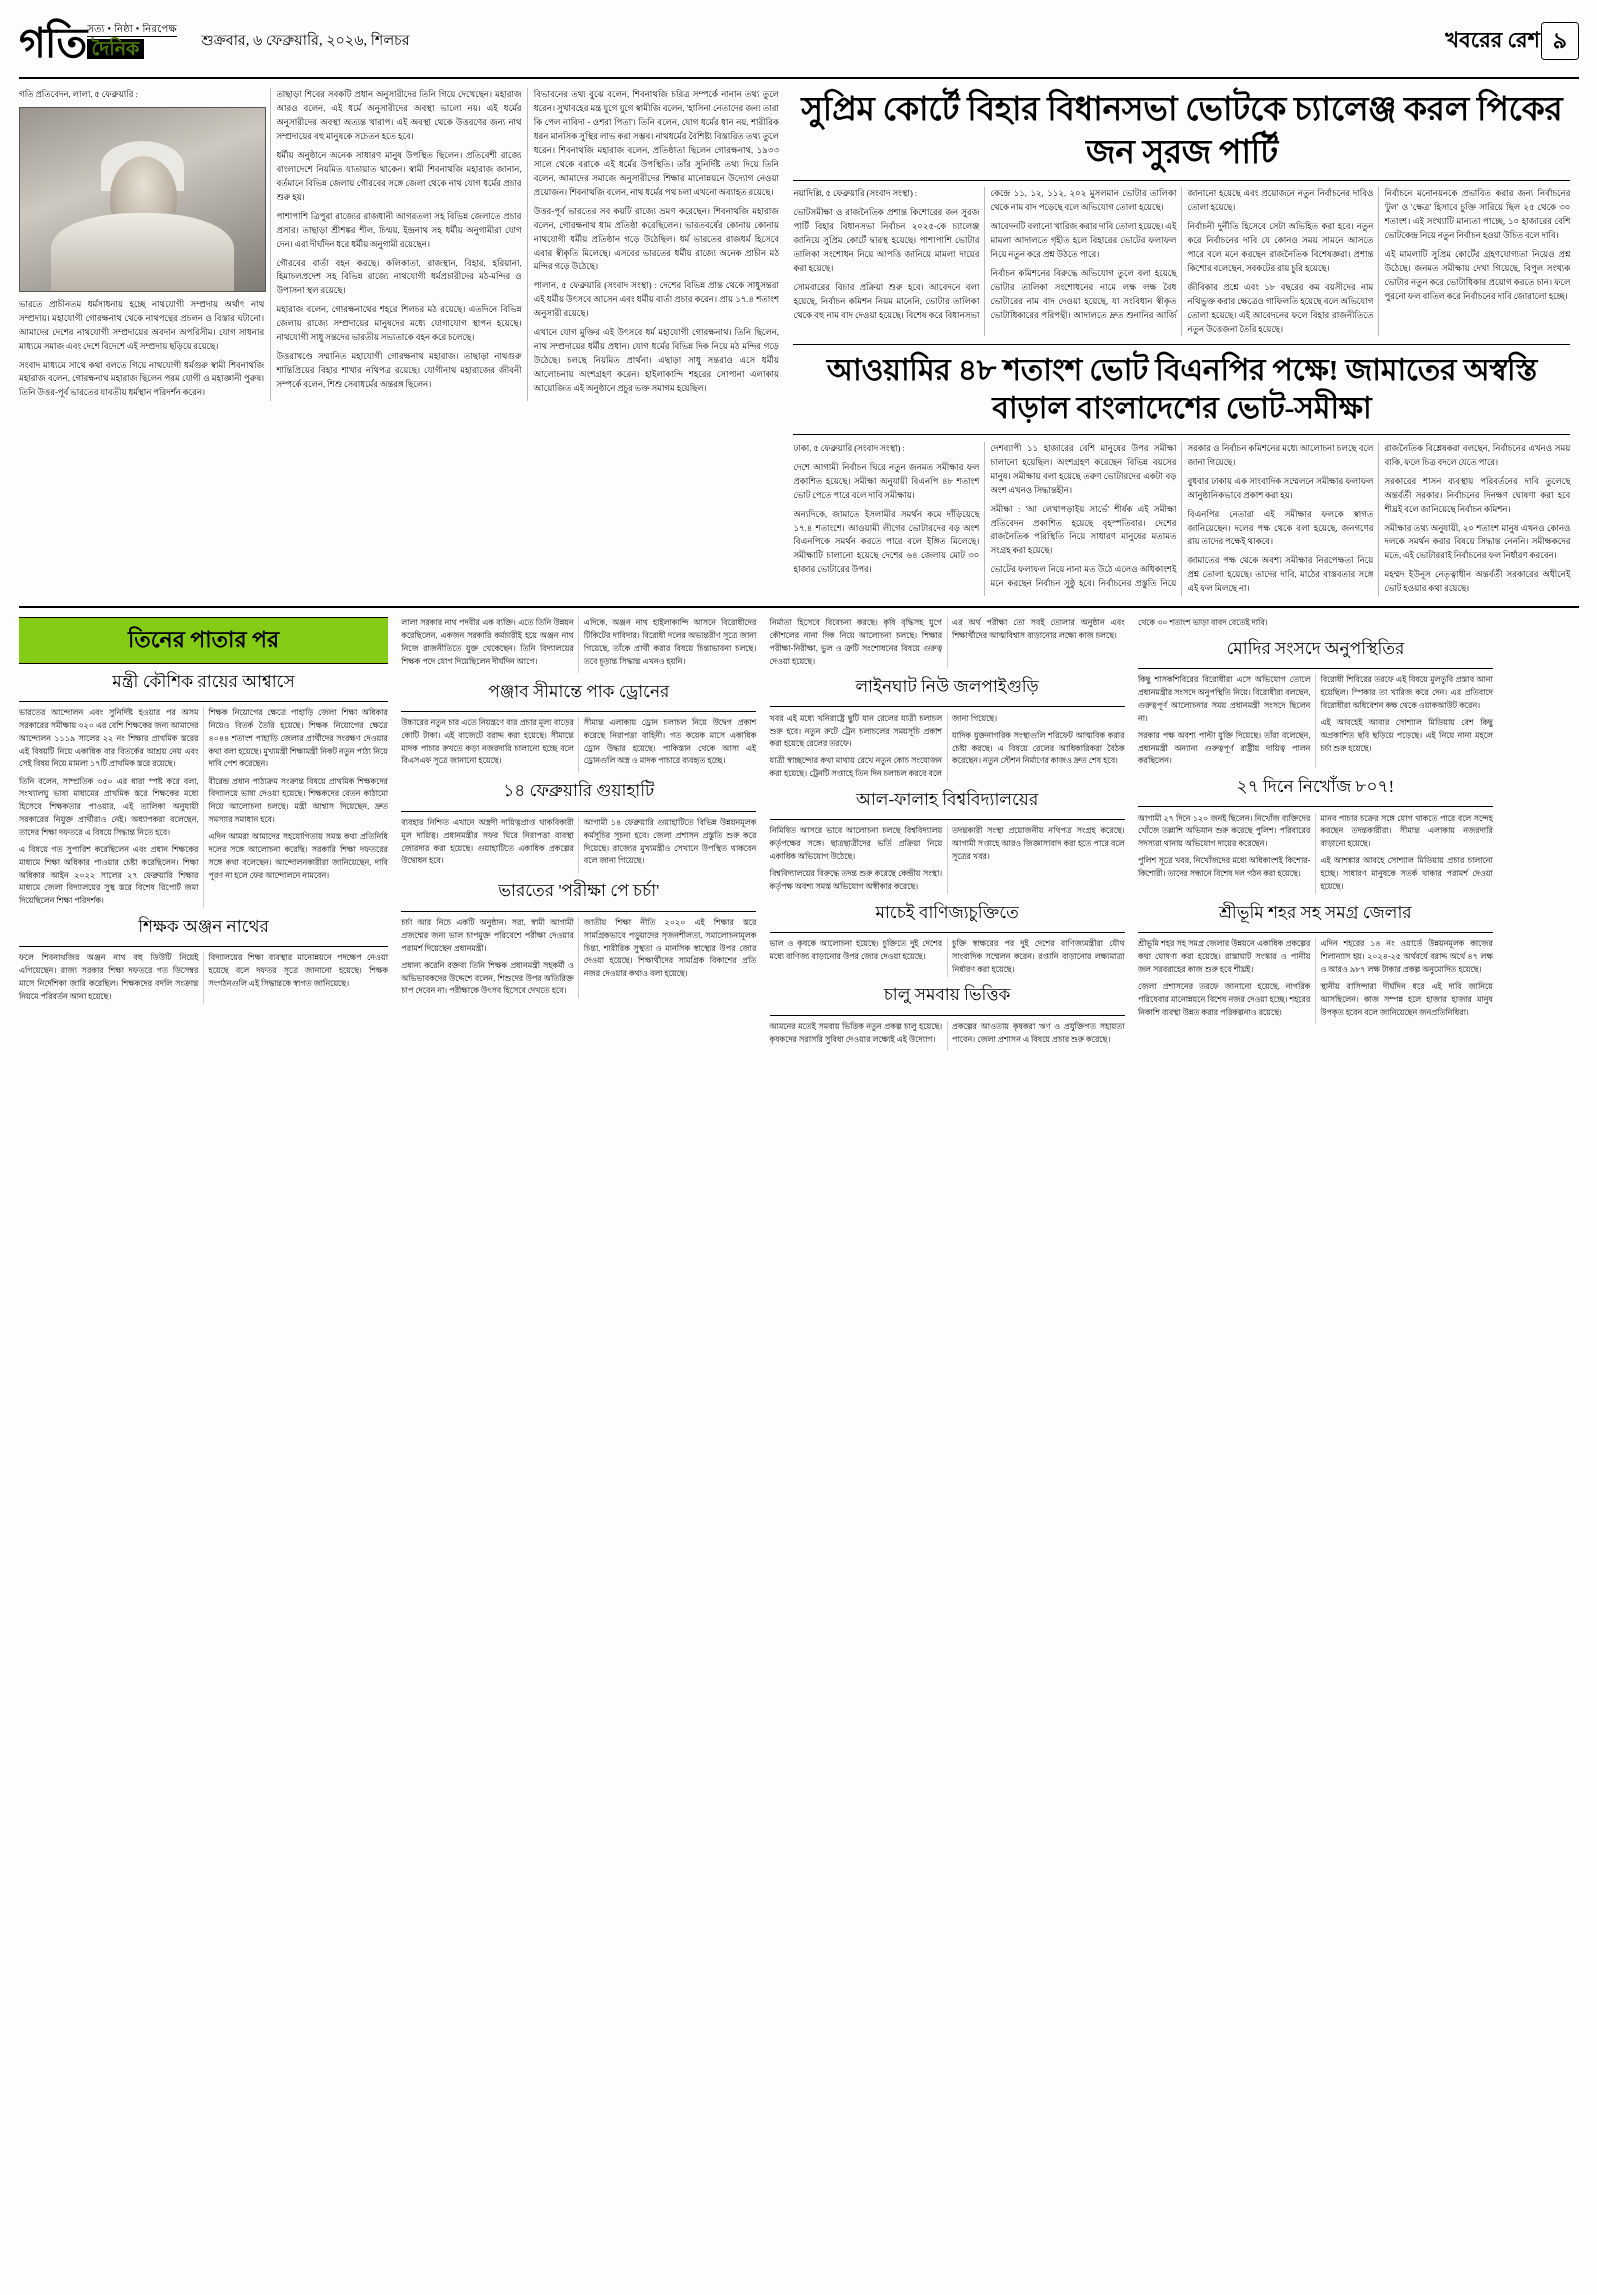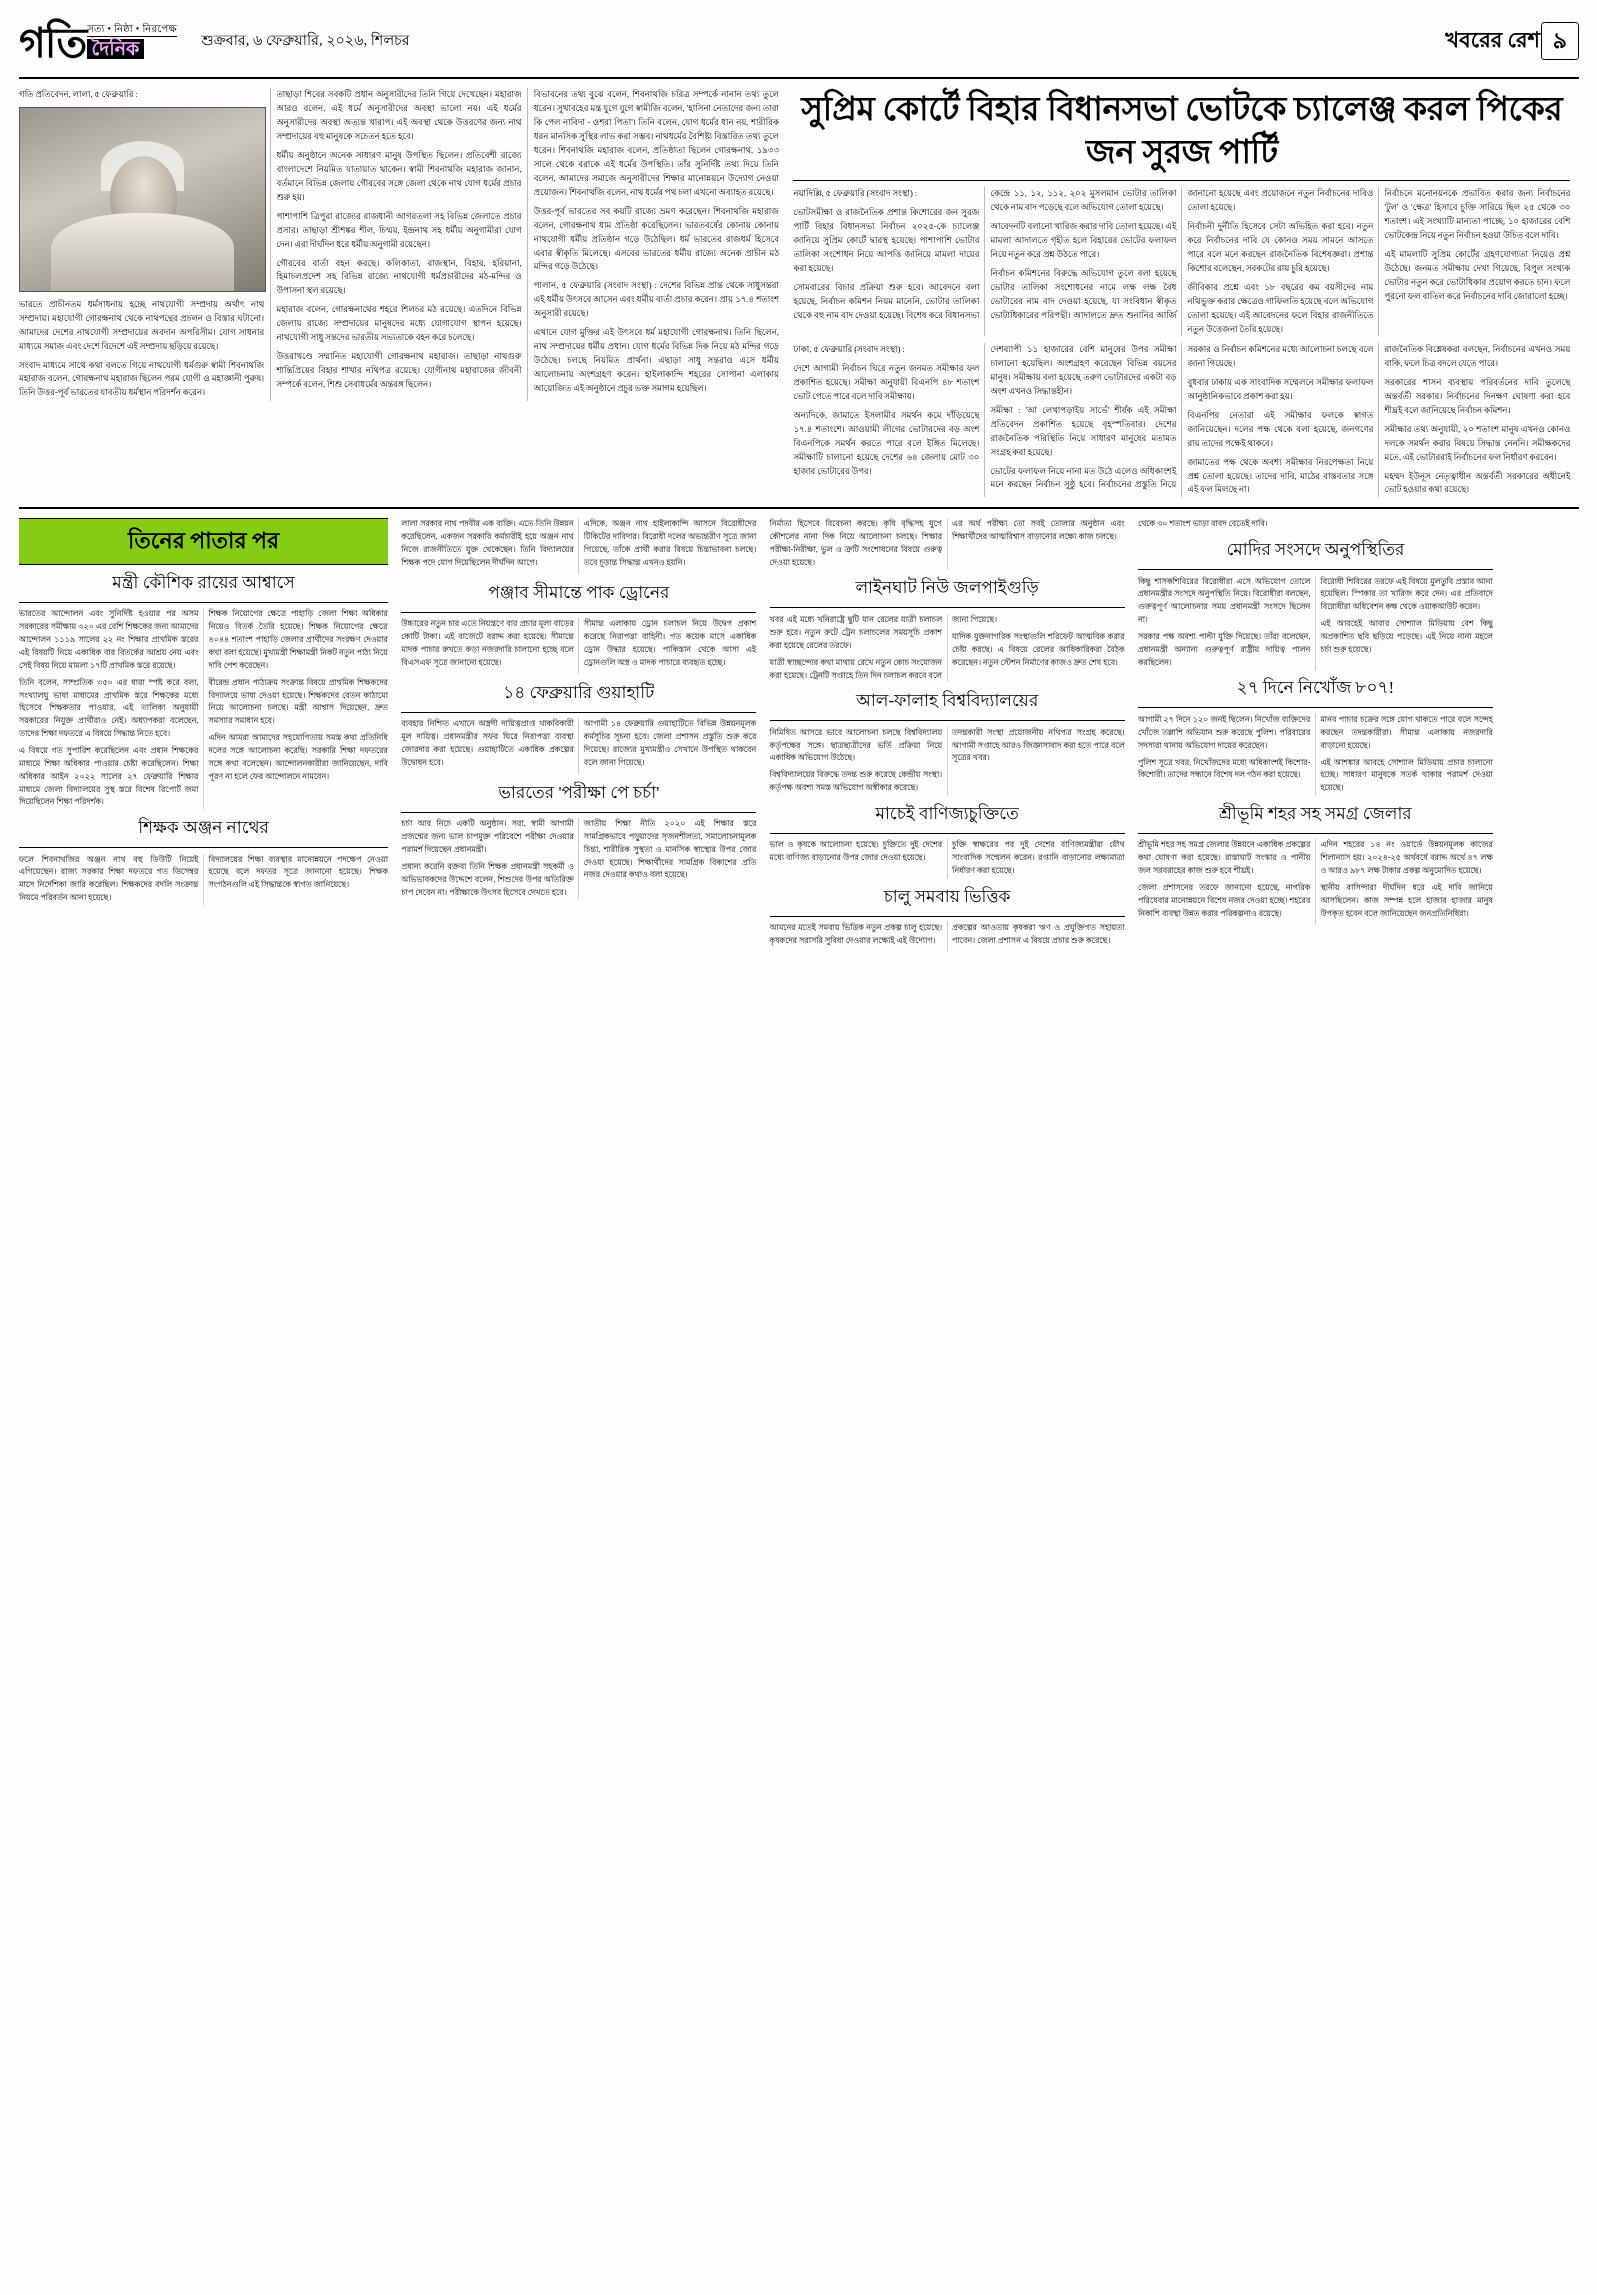--- a/index.html
+++ b/index.html
@@ -61,21 +61,21 @@
     font-size: 10px;
     letter-spacing: 0.3px;
     border-bottom: 0.6px solid #000;
     padding-bottom: 2px;
     margin-bottom: 1.7px;
   }
   .logo-daily {
     font-size: 19px;
     font-weight: bold;
     background: #000;
-    color: #f0abfc;
+    color: #4d7c0f;
     padding: 0.6px 4.4px;
   }
   .masthead-date {
     font-size: 14.4px;
     padding-left: 14.4px;
     padding-bottom: 3.3px;
   }
   .masthead-right {
     display: flex;
     align-items: center;
@@ -282,20 +282,23 @@
         <p class="body">ভোটসমীক্ষা ও রাজনৈতিক প্রশান্ত কিশোরের জন সুরজ পার্টি বিহার বিধানসভা নির্বাচন ২০২৫-কে চ্যালেঞ্জ জানিয়ে সুপ্রিম কোর্টে দ্বারস্থ হয়েছে। পাশাপাশি ভোটার তালিকা সংশোধন নিয়ে আপত্তি জানিয়ে মামলা দায়ের করা হয়েছে।</p>
         <p class="body">সোমবারের বিচার প্রক্রিয়া শুরু হবে। আবেদনে বলা হয়েছে, নির্বাচন কমিশন নিয়ম মানেনি, ভোটার তালিকা থেকে বহু নাম বাদ দেওয়া হয়েছে। বিশেষ করে বিধানসভা কেন্দ্রে ১১, ১২, ১১২, ২০২ মুসলমান ভোটার তালিকা থেকে নাম বাদ পড়েছে বলে অভিযোগ তোলা হয়েছে।</p>
         <p class="body">আবেদনটি বলানো খারিজ করার দাবি তোলা হয়েছে। এই মামলা আদালতে গৃহীত হলে বিহারের ভোটের ফলাফল নিয়ে নতুন করে প্রশ্ন উঠতে পারে।</p>
         <p class="body">নির্বাচন কমিশনের বিরুদ্ধে অভিযোগ তুলে বলা হয়েছে ভোটার তালিকা সংশোধনের নামে লক্ষ লক্ষ বৈধ ভোটারের নাম বাদ দেওয়া হয়েছে, যা সংবিধান স্বীকৃত ভোটাধিকারের পরিপন্থী। আদালতে দ্রুত শুনানির আর্জি জানানো হয়েছে এবং প্রয়োজনে নতুন নির্বাচনের দাবিও তোলা হয়েছে।</p>
         <p class="body">নির্বাচনী দুর্নীতি হিসেবে সেটা অভিহিত করা হবে। নতুন করে নির্বাচনের দাবি যে কোনও সময় সামনে আসতে পারে বলে মনে করছেন রাজনৈতিক বিশেষজ্ঞরা। প্রশান্ত কিশোর বলেছেন, সবকটের রায় চুরি হয়েছে।</p>
         <p class="body">জীবিকার প্রশ্নে এবং ১৮ বছরের কম বয়সীদের নাম নথিভুক্ত করার ক্ষেত্রেও গাফিলতি হয়েছে বলে অভিযোগ তোলা হয়েছে। এই আবেদনের ফলে বিহার রাজনীতিতে নতুন উত্তেজনা তৈরি হয়েছে।</p>
         <p class="body">নির্বাচনে মনোনয়নকে প্রভাবিত করার জন্য নির্বাচনের 'টুল' ও 'ক্ষেত্র' হিসাবে চুক্তি সারিয়ে ছিল ২৫ থেকে ৩০ শতাংশ। এই সংখ্যাটি মান্যতা পাচ্ছে, ১০ হাজারের বেশি ভোটকেন্দ্র নিয়ে নতুন নির্বাচন হওয়া উচিত বলে দাবি।</p>
         <p class="body">এই মামলাটি সুপ্রিম কোর্টের গ্রহণযোগ্যতা নিয়েও প্রশ্ন উঠেছে। জনমত সমীক্ষায় দেখা গিয়েছে, বিপুল সংখ্যক ভোটার নতুন করে ভোটাধিকার প্রয়োগ করতে চান। ফলে পুরনো ফল বাতিল করে নির্বাচনের দাবি জোরালো হচ্ছে।</p>
       </div>
 
+      <div class="band">
+        <div class="headline smaller">আওয়ামির ৪৮ শতাংশ ভোট বিএনপির পক্ষে! জামাতের অস্বস্তি বাড়াল বাংলাদেশের ভোট-সমীক্ষা</div>
+      </div>
       <div class="cols-4" style="margin-top:6.7px;">
         <p class="body lead">ঢাকা, ৫ ফেব্রুয়ারি (সংবাদ সংস্থা) :</p>
         <p class="body">দেশে আগামী নির্বাচন ঘিরে নতুন জনমত সমীক্ষার ফল প্রকাশিত হয়েছে। সমীক্ষা অনুযায়ী বিএনপি ৪৮ শতাংশ ভোট পেতে পারে বলে দাবি সমীক্ষায়।</p>
         <p class="body">অন্যদিকে, জামাতে ইসলামীর সমর্থন কমে দাঁড়িয়েছে ১৭.৪ শতাংশে। আওয়ামী লীগের ভোটারদের বড় অংশ বিএনপিকে সমর্থন করতে পারে বলে ইঙ্গিত মিলেছে। সমীক্ষাটি চালানো হয়েছে দেশের ৬৪ জেলায় মোট ৩০ হাজার ভোটারের উপর।</p>
         <p class="body">দেশব্যাপী ১১ হাজারের বেশি মানুষের উপর সমীক্ষা চালানো হয়েছিল। অংশগ্রহণ করেছেন বিভিন্ন বয়সের মানুষ। সমীক্ষায় বলা হয়েছে তরুণ ভোটারদের একটা বড় অংশ এখনও সিদ্ধান্তহীন।</p>
         <p class="body">সমীক্ষা : 'আ লেখাপড়াইয় সার্ভে' শীর্ষক এই সমীক্ষা প্রতিবেদন প্রকাশিত হয়েছে বৃহস্পতিবার। দেশের রাজনৈতিক পরিস্থিতি নিয়ে সাধারণ মানুষের মতামত সংগ্রহ করা হয়েছে।</p>
         <p class="body">ভোটের ফলাফল নিয়ে নানা মত উঠে এলেও অধিকাংশই মনে করছেন নির্বাচন সুষ্ঠু হবে। নির্বাচনের প্রস্তুতি নিয়ে সরকার ও নির্বাচন কমিশনের মধ্যে আলোচনা চলছে বলে জানা গিয়েছে।</p>
         <p class="body">বুধবার ঢাকায় এক সাংবাদিক সম্মেলনে সমীক্ষার ফলাফল আনুষ্ঠানিকভাবে প্রকাশ করা হয়।</p>
         <p class="body">বিএনপির নেতারা এই সমীক্ষার ফলকে স্বাগত জানিয়েছেন। দলের পক্ষ থেকে বলা হয়েছে, জনগণের রায় তাদের পক্ষেই থাকবে।</p>
         <p class="body">জামাতের পক্ষ থেকে অবশ্য সমীক্ষার নিরপেক্ষতা নিয়ে প্রশ্ন তোলা হয়েছে। তাদের দাবি, মাঠের বাস্তবতার সঙ্গে এই ফল মিলছে না।</p>

